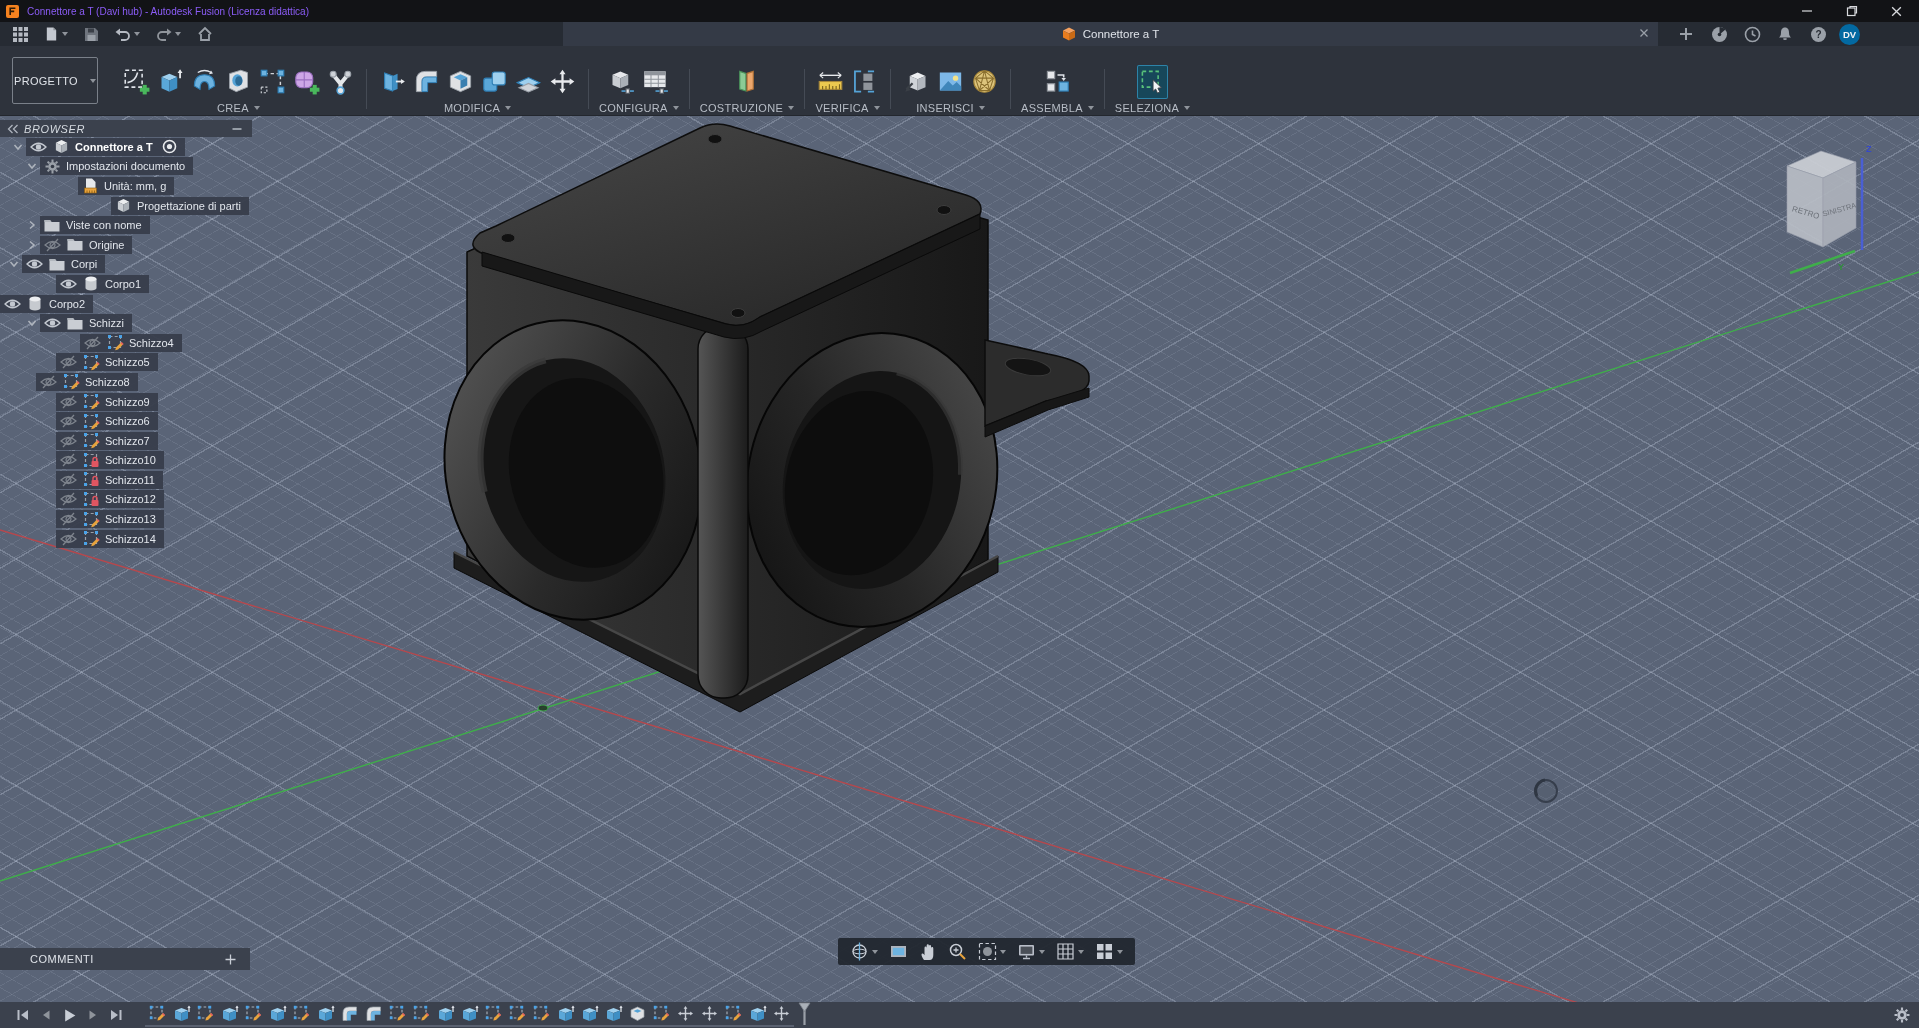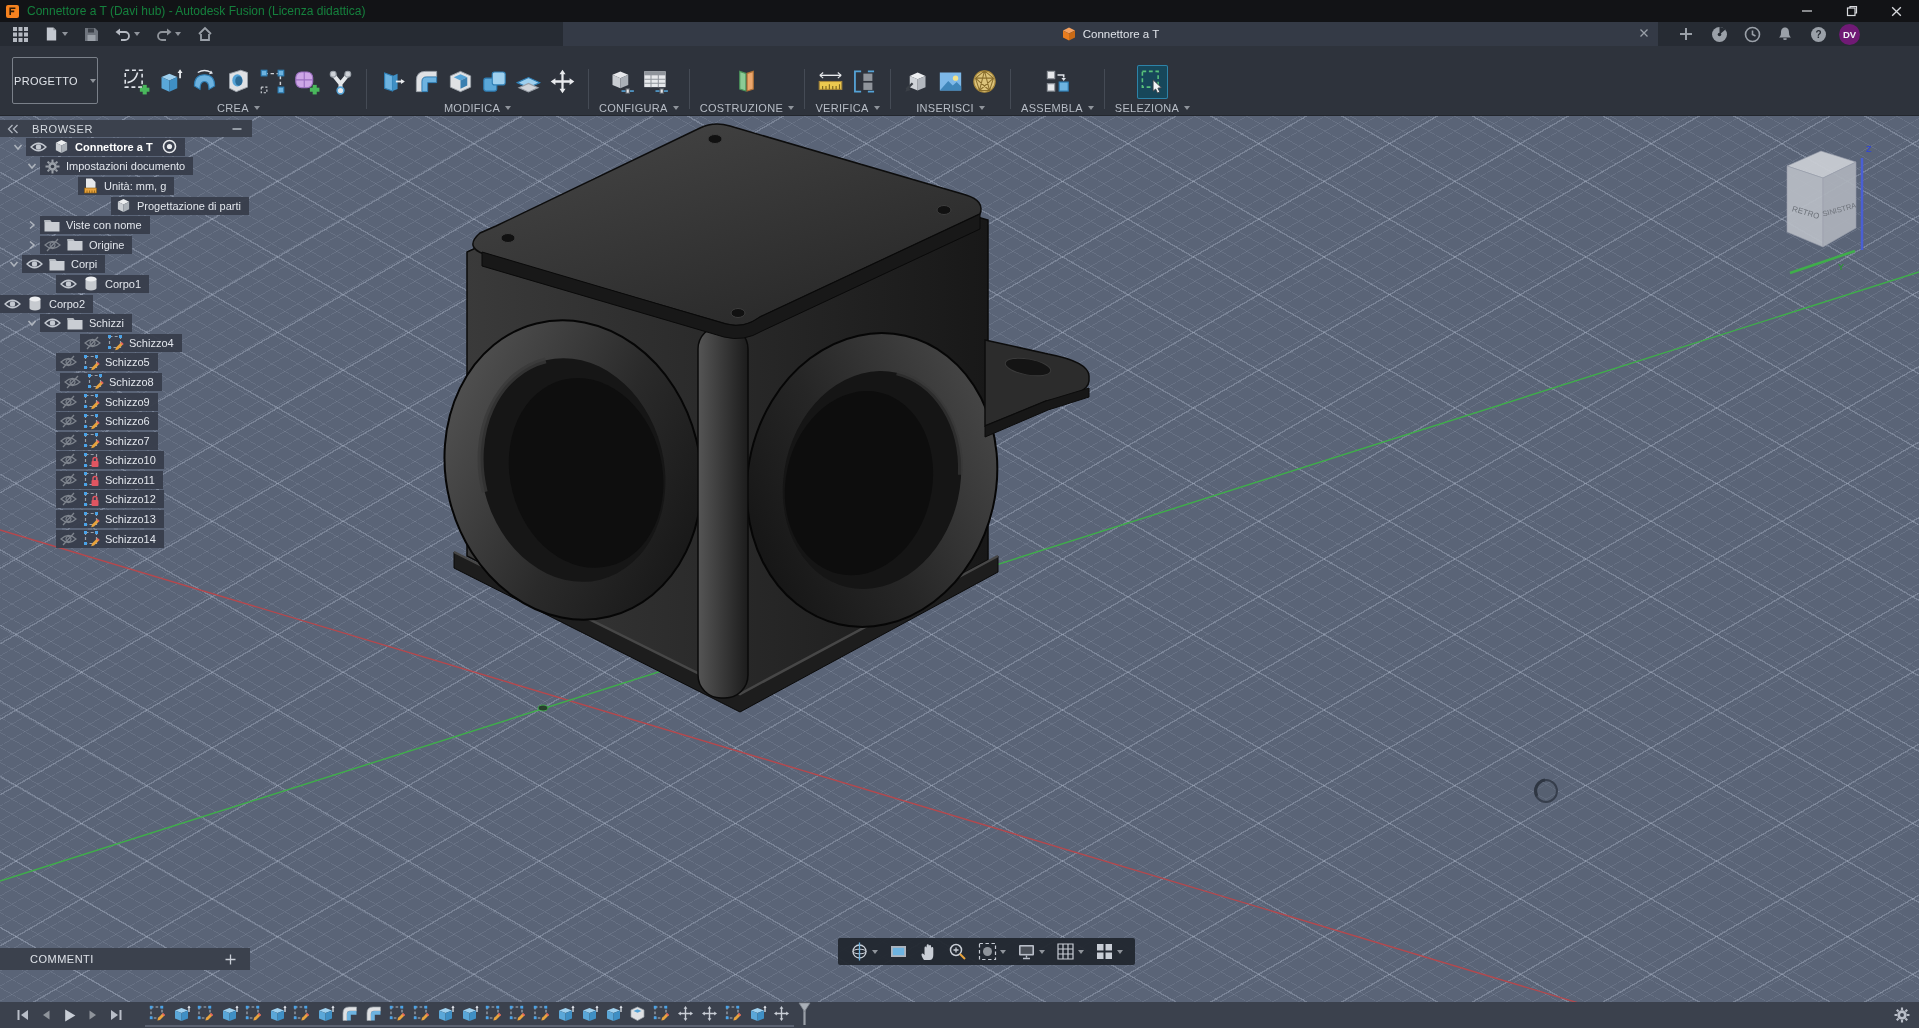--- a/index.html
+++ b/index.html
@@ -4,35 +4,35 @@
 <title>Fusion</title>
 <style>
   *{box-sizing:border-box;margin:0;padding:0;}
   html,body{width:1919px;height:1028px;overflow:hidden;}
   body{position:relative;font-family:"Liberation Sans",sans-serif;background:#5a6477;-webkit-font-smoothing:antialiased;}
   .icon{display:inline-flex;align-items:center;justify-content:center;line-height:0;}
 
   
   .titlebar{position:absolute;top:0;left:0;right:0;height:22px;background:#121316;display:flex;align-items:center;z-index:10;}
   .titlebar .logo{margin:0 8px 0 6px;}
-  .titlebar .ttext{font-size:12px;color:#15803d;}
+  .titlebar .ttext{font-size:10px;color:#8b5cf6;}
   .wincontrols{margin-left:auto;display:flex;height:22px;}
   .wbtn{width:45px;height:22px;display:flex;align-items:center;justify-content:center;}
 
   
   .appbar{position:absolute;top:22px;left:0;right:0;height:24px;background:#262b33;display:flex;align-items:stretch;z-index:10;}
   .qa{width:563px;display:flex;align-items:center;gap:2px;padding-left:6px;}
   .qabtn{display:flex;align-items:center;gap:3px;padding:0 7px;height:24px;}
   .caret{width:0;height:0;border-left:3.5px solid transparent;border-right:3.5px solid transparent;border-top:4px solid #8f949b;}
   .doctab{width:1095px;background:#343a46;display:flex;align-items:center;justify-content:center;gap:7px;position:relative;}
   .doctab .dlabel{font-size:11.5px;color:#dfe3e9;}
   .tabclose{position:absolute;right:8px;top:5px;}
   .abright{flex:1;display:flex;align-items:center;gap:9px;padding-left:16px;}
   .abbtn{display:flex;align-items:center;justify-content:center;width:24px;height:24px;}
-  .avatar{width:21px;height:21px;border-radius:50%;background:#701a75;color:#f0f2f5;font-size:9.5px;font-weight:bold;display:flex;align-items:center;justify-content:center;}
+  .avatar{width:21px;height:21px;border-radius:50%;background:#0369a1;color:#f0f2f5;font-size:9.5px;font-weight:bold;display:flex;align-items:center;justify-content:center;}
 
   
   .ribbon{position:absolute;top:46px;left:0;right:0;height:70px;background:#2e333c;z-index:10;border-bottom:1px solid #23272e;}
   .projbtn{position:absolute;left:12px;top:11px;width:86px;height:47px;border:1px solid #7a8089;border-radius:2px;color:#dfe3e9;font-size:11px;display:flex;align-items:center;justify-content:center;gap:12px;letter-spacing:.3px;}
   .rtabs{position:absolute;left:120px;top:0px;display:flex;gap:34px;height:17px;align-items:flex-end;}
   .rtab{font-size:11px;color:#c2c8d0;letter-spacing:.5px;padding:0 2px 1px;border-bottom:2px solid transparent;}
   .rtab.active{color:#f0f2f5;border-bottom:2px solid #e8eaed;}
   .rgroups{position:absolute;left:112px;top:17px;bottom:0;display:flex;align-items:stretch;}
   .rgroup{display:flex;flex-direction:column;align-items:center;padding:0 9px;}
   .ricons{display:flex;gap:3px;align-items:center;height:37px;}
@@ -48,21 +48,21 @@
       repeating-linear-gradient(150deg, transparent 0 64px, rgba(208,218,236,.26) 64px 65.4px),
       repeating-linear-gradient(30deg, transparent 0 12.2px, rgba(198,208,226,.12) 12.2px 13px),
       repeating-linear-gradient(150deg, transparent 0 12.2px, rgba(198,208,226,.12) 12.2px 13px),
       #5a6477;}
   svg.overlay{position:absolute;top:0;left:0;z-index:1;pointer-events:none;}
 
   
   .browser{position:absolute;left:0;top:120px;width:252px;z-index:3;}
   .bheader{height:17px;background:#3b414d;display:flex;align-items:center;font-size:11px;color:#d5dae0;letter-spacing:.6px;}
   .bcollapse{margin-left:7px;}
-  .bheader .bhlabel{margin-left:13px;}
+  .bheader .bhlabel{margin-left:5px;font-style:italic;}
   .bmin{margin-left:auto;margin-right:10px;}
   .brow{height:19.6px;display:flex;align-items:center;}
   .barrow{width:16px;display:flex;justify-content:center;flex:0 0 16px;}
   .bchip{display:flex;align-items:center;background:rgba(55,61,74,.94);height:18px;padding:0 8px 0 3px;gap:5px;}
   .blabel{font-size:11px;color:#e2e6ec;white-space:nowrap;}
   .blabel.bold{font-weight:bold;color:#fff;}
   .bvis,.bico{display:flex;align-items:center;width:18px;justify-content:center;}
   .bbadge{margin-left:4px;display:flex;align-items:center;}
 
   
@@ -864,21 +864,21 @@
               <rect x="1" y="1" width="3" height="3" fill="#4aa3e8"></rect>
               <rect x="12" y="1" width="3" height="3" fill="#4aa3e8"></rect>
               <rect x="1" y="12" width="3" height="3" fill="#4aa3e8"></rect>
               <polygon points="9,13.5 14.5,8 16.5,10 11,15.5 8.2,16.2" fill="#e8a33d"></polygon>
               <polygon points="14.5,8 16.5,10 15.6,10.9 13.6,8.9" fill="#e2556a"></polygon>
             </svg>
           </span>
           <span class="blabel">Schizzo5</span>
         </span>
       </div>
-      <div class="brow" style="padding-left:60px">
+      <div class="brow" style="padding-left:36px">
         <span class="bchip">
           <span class="bvis icon">
             <svg width="17" height="14" viewBox="0 0 17 14">
               <path d="M1 7 Q8.5 0 16 7 Q8.5 14 1 7 Z" fill="none" stroke="#7e848d" stroke-width="1.2"></path>
               <circle cx="8.5" cy="7" r="2.5" fill="none" stroke="#7e848d" stroke-width="1.2"></circle>
               <path d="M3 13 L14 1" stroke="#7e848d" stroke-width="1.3"></path>
             </svg>
           </span>
           <span class="bico icon">
             <svg width="17" height="17" viewBox="0 0 17 17">

